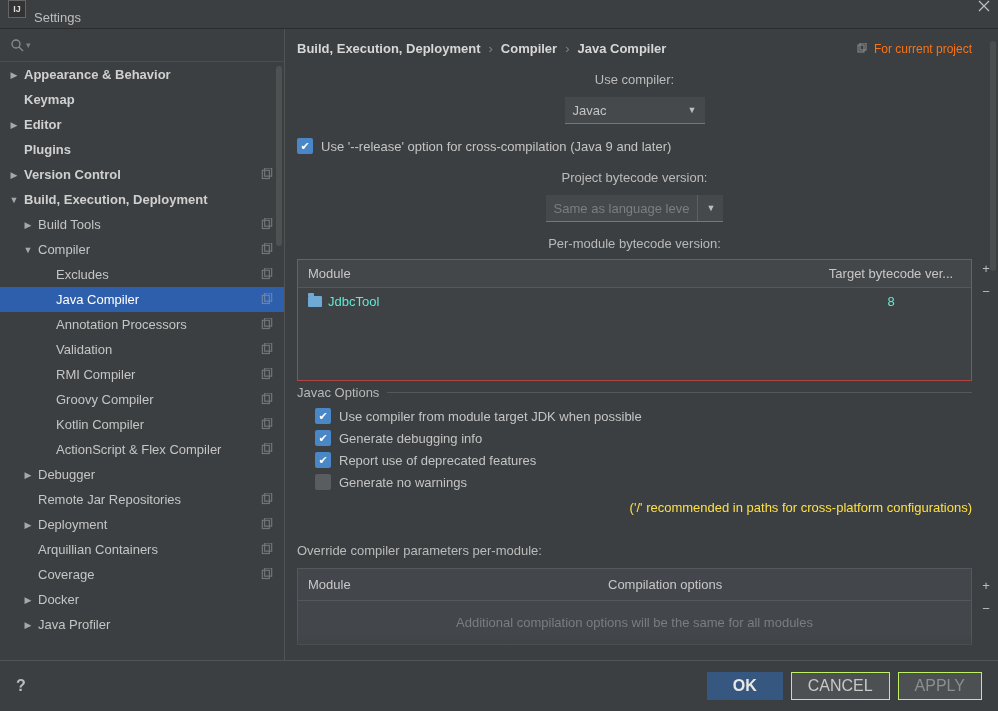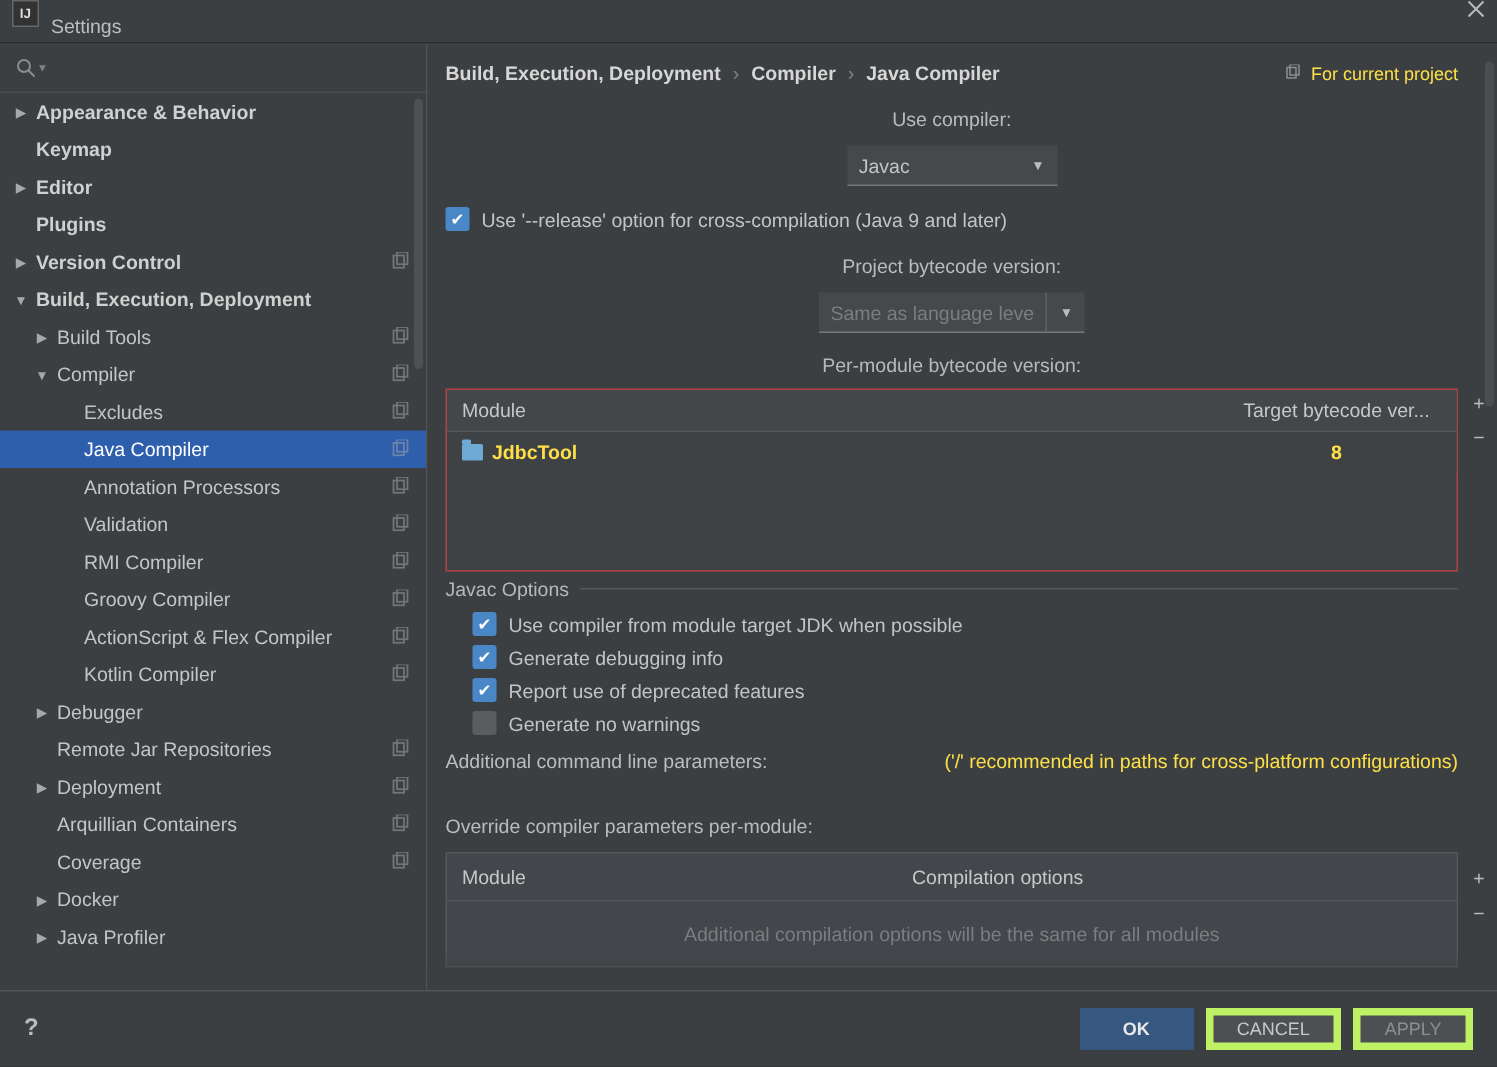--- a/index.html
+++ b/index.html
@@ -43,41 +43,41 @@
   .tree-item.lvl2{padding-left:40px;}
   .tree-item.sel{background:var(--selection);color:#fff;}
   .tree-item.sel .lbl{color:#fff;}
   .scroll-overlay{position:absolute;right:2px;top:4px;width:6px;height:180px;background:#5a5d5e;border-radius:3px;opacity:.6;}
   
   .main{flex:1;display:flex;flex-direction:column;min-width:0;background:var(--bg);}
   .main-inner{flex:1;overflow:hidden;padding:12px 14px 0 12px;position:relative;}
   .breadcrumb{display:flex;align-items:center;gap:8px;color:#d7d7d7;margin-bottom:16px;}
   .breadcrumb .sep{color:#7f8385;}
   .breadcrumb .leaf{color:#d7d7d7;}
-  .breadcrumb .tag{margin-left:auto;color:#fde047;font-size:12px;display:flex;align-items:center;gap:6px;}
+  .breadcrumb .tag{margin-left:auto;color:#f97316;font-size:12px;display:flex;align-items:center;gap:6px;}
   .breadcrumb .tag .ic{width:12px;height:12px;}
   .row{display:flex;align-items:center;margin-bottom:14px;gap:10px;flex-direction:column;}
   .row.label-only{margin-bottom:8px;color:#b9b9b9;}
   .combo{height:26px;min-width:124px;background:#46494b;border-bottom:1px solid #757879;display:flex;align-items:center;padding:0 8px;color:#c4c4c4;justify-content:space-between;}
   .combo .v{flex:1;}
   .combo .dd{font-size:9px;color:#bdbdbd;margin-left:8px;}
   .combo.placeholder .v{color:#7a7e80;}
   .combo.split{padding-right:0;min-width:158px;}
   .combo.split .dd{border-left:1px solid #5e6163;padding:0 8px;height:100%;display:flex;align-items:center;}
   .check{width:16px;height:16px;border-radius:2px;display:inline-flex;align-items:center;justify-content:center;font-size:11px;margin-right:8px;flex:0 0 16px;}
   .check.on{background:var(--blue-check);color:#fff;}
   .check.off{background:#5a5d5f;}
   .chkrow{display:flex;align-items:center;margin:6px 0;color:#c4c4c4;}
   .tbl{border:1px solid #555758;background:#44474a;}
   .tbl-head{display:flex;background:#44474a;border-bottom:1px solid #555758;}
   .tbl-head .c{padding:6px 10px;color:#c7c7c7;}
   .tbl-head .c1{flex:1;}
   .tbl-head .c2{width:140px;text-align:center;}
   .tbl-row{display:flex;background:#3f4244;}
-  .tbl-row .c{padding:6px 10px;color:#fde047;font-weight:bold;}
+  .tbl-row .c{padding:6px 10px;color:#5eead4;}
   .tbl-row .c1{flex:1;display:flex;align-items:center;gap:6px;}
   .tbl-row .c2{width:140px;text-align:center;}
   .folder-ic{width:14px;height:11px;background:#6fa9d6;border-radius:1px;position:relative;}
   .folder-ic:before{content:"";position:absolute;top:-3px;left:0;width:6px;height:3px;background:#6fa9d6;border-radius:1px 1px 0 0;}
   .hl-box{border:1px solid var(--hl-red);}
   .tbl-outer{position:relative;}
   .tbl-btns{position:absolute;right:-22px;top:2px;display:flex;flex-direction:column;gap:8px;color:#bdbdbd;}
   .tbl-btns span{width:16px;text-align:center;cursor:default;}
   .per-module-wrap{margin-top:8px;}
   .per-module-tbl{height:120px;background:#3f4244;}
@@ -92,21 +92,21 @@
   .over-tbl .head{display:flex;border-bottom:1px solid #555758;}
   .over-tbl .head .c{padding:8px 10px;color:#c8c8c8;}
   .over-tbl .head .c1{flex:0 0 280px;}
   .over-tbl .head .c2{flex:1;}
   .over-tbl .body-row{padding:14px 10px;text-align:center;color:#7a7e80;}
   .fade{position:absolute;left:0;right:0;bottom:0;height:26px;background:linear-gradient(to bottom,rgba(60,63,65,0),rgba(60,63,65,1));}
   
   .footer{height:50px;background:var(--bg);display:flex;align-items:center;padding:0 16px;border-top:1px solid #515354;}
   .footer .help{color:#bcbcbc;font-size:16px;font-weight:bold;}
   .footer .sp{flex:1;}
-  .footer button{height:28px;min-width:76px;border:5px solid #bef264;background:#4c5052;color:#c8c8c8;font-size:12px;margin-left:8px;cursor:default;padding:0 16px;}
+  .footer button{height:28px;min-width:76px;border:1px solid #bef264;background:#4c5052;color:#c8c8c8;font-size:16px;margin-left:8px;cursor:default;padding:0 16px;}
   .footer button.primary{background:var(--button-blue);border-color:var(--button-blue);color:#e8e8e8;font-weight:bold;}
   .footer button.dim{color:#8c8f91;}
   svg{display:block;}
   .right-pad{padding-right:26px;}
   .scrollbar-main{position:absolute;right:2px;top:12px;width:6px;height:230px;background:#5a5d5e;border-radius:3px;opacity:.5;}
 </style>
 </head>
 <body>
 
 <div class="window">
@@ -239,31 +239,31 @@
               <span class="lbl">Groovy Compiler</span>
               <span class="badge">
                 <svg viewBox="0 0 12 12">
                   <rect x="2" y="2" width="6" height="7" fill="none" stroke="#9fa3a5"></rect>
                   <rect x="4" y="0" width="6" height="7" fill="none" stroke="#9fa3a5"></rect>
                 </svg>
               </span>
             </div>
             <div class="tree-item lvl2">
               <span class="tw"></span>
+              <span class="lbl">Kotlin Compiler</span>
+              <span class="badge">
+                <svg viewBox="0 0 12 12">
+                  <rect x="2" y="2" width="6" height="7" fill="none" stroke="#9fa3a5"></rect>
+                  <rect x="4" y="0" width="6" height="7" fill="none" stroke="#9fa3a5"></rect>
+                </svg>
+              </span>
+            </div>
+            <div class="tree-item lvl2">
+              <span class="tw"></span>
               <span class="lbl">ActionScript &amp; Flex Compiler</span>
-              <span class="badge">
-                <svg viewBox="0 0 12 12">
-                  <rect x="2" y="2" width="6" height="7" fill="none" stroke="#9fa3a5"></rect>
-                  <rect x="4" y="0" width="6" height="7" fill="none" stroke="#9fa3a5"></rect>
-                </svg>
-              </span>
-            </div>
-            <div class="tree-item lvl2">
-              <span class="tw"></span>
-              <span class="lbl">Kotlin Compiler</span>
               <span class="badge">
                 <svg viewBox="0 0 12 12">
                   <rect x="2" y="2" width="6" height="7" fill="none" stroke="#9fa3a5"></rect>
                   <rect x="4" y="0" width="6" height="7" fill="none" stroke="#9fa3a5"></rect>
                 </svg>
               </span>
             </div>
             <div class="tree-item lvl1">
               <span class="tw">▶</span>
               <span class="lbl">Debugger</span>
@@ -402,21 +402,20 @@
             <div class="chkrow">
                 <span class="check on">✔</span>
                 <span>Report use of deprecated features</span>
               </div>
             <div class="chkrow">
                 <span class="check off"></span>
                 <span>Generate no warnings</span>
               </div>
           </div>
           <div class="param-row">
-            <span>Additional command line parameters:</span>
             <span class="hint">('/' recommended in paths for cross-platform configurations)</span>
           </div>
         </div>
 
         <div class="override-sec">
 
           <div>Override compiler parameters per-module:</div>
           <div class="tbl-outer">
             <div class="over-tbl">
               <div class="head">

